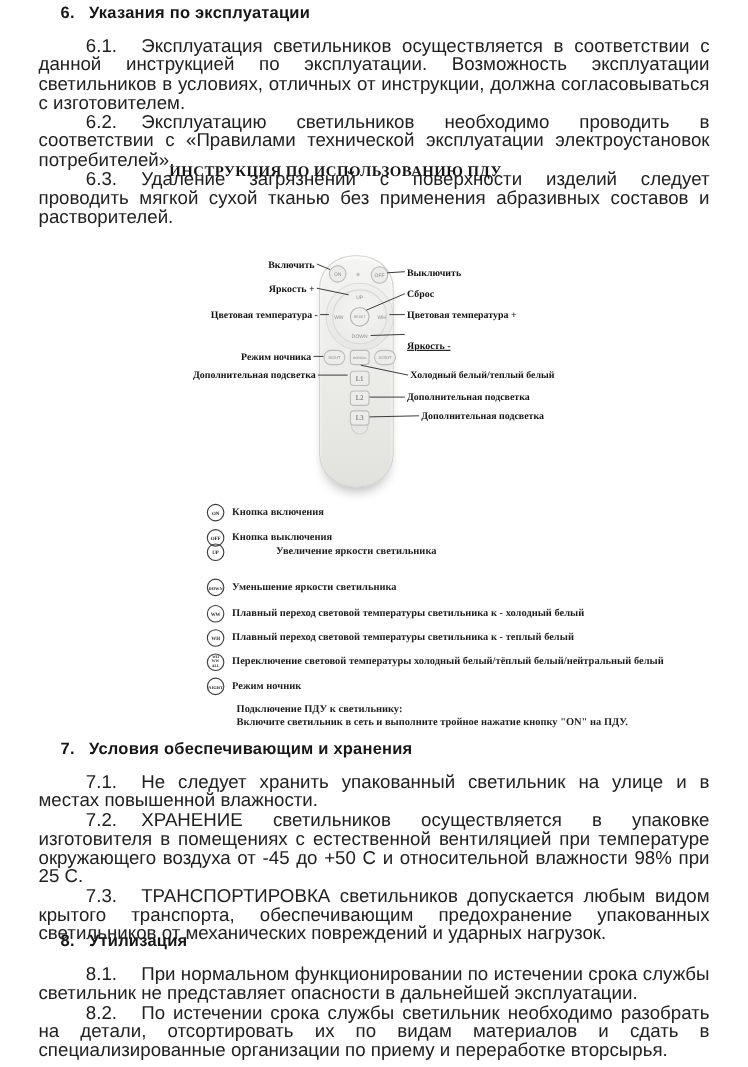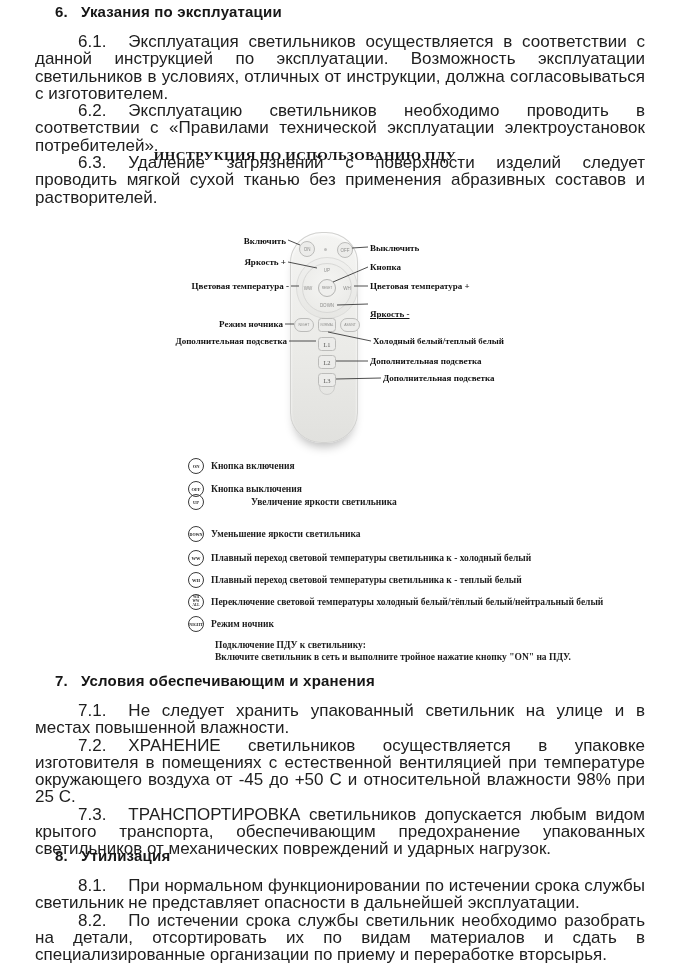--- a/index.html
+++ b/index.html
@@ -149,21 +149,21 @@
         </div>
     </div>
 
     <div class="dlab" style="right:394px; top:11px;text-align:right;">Включить</div>
     <div class="dlab" style="right:394px; top:32px;">Яркость +</div>
     <div class="dlab" style="right:391px; top:56px;">Цветовая температура -</div>
     <div class="dlab" style="right:397px; top:94px;">Режим ночника</div>
     <div class="dlab" style="right:393px; top:111px;">Дополнительная подсветка</div>
 
     <div class="dlab" style="left:370px; top:18px;">Выключить</div>
-    <div class="dlab" style="left:370px; top:37px;">Кнопка</div>
+    <div class="dlab" style="left:370px; top:37px;">Сброс</div>
     <div class="dlab" style="left:370px; top:56px;">Цветовая температура +</div>
     <div class="dlab" style="left:370px; top:84px;text-decoration:underline;">Яркость -</div>
     <div class="dlab" style="left:373px; top:111px;">Холодный белый/теплый белый</div>
     <div class="dlab" style="left:370px; top:131px;">Дополнительная подсветка</div>
     <div class="dlab" style="left:383px; top:148px;">Дополнительная подсветка</div>
 
     <svg class="leaders" width="680" height="233">
       <g stroke="#3a3a3a" stroke-width="0.9" fill="none">
         <line x1="288" y1="15" x2="300" y2="20"></line>
         <line x1="288" y1="37" x2="317" y2="43"></line>

